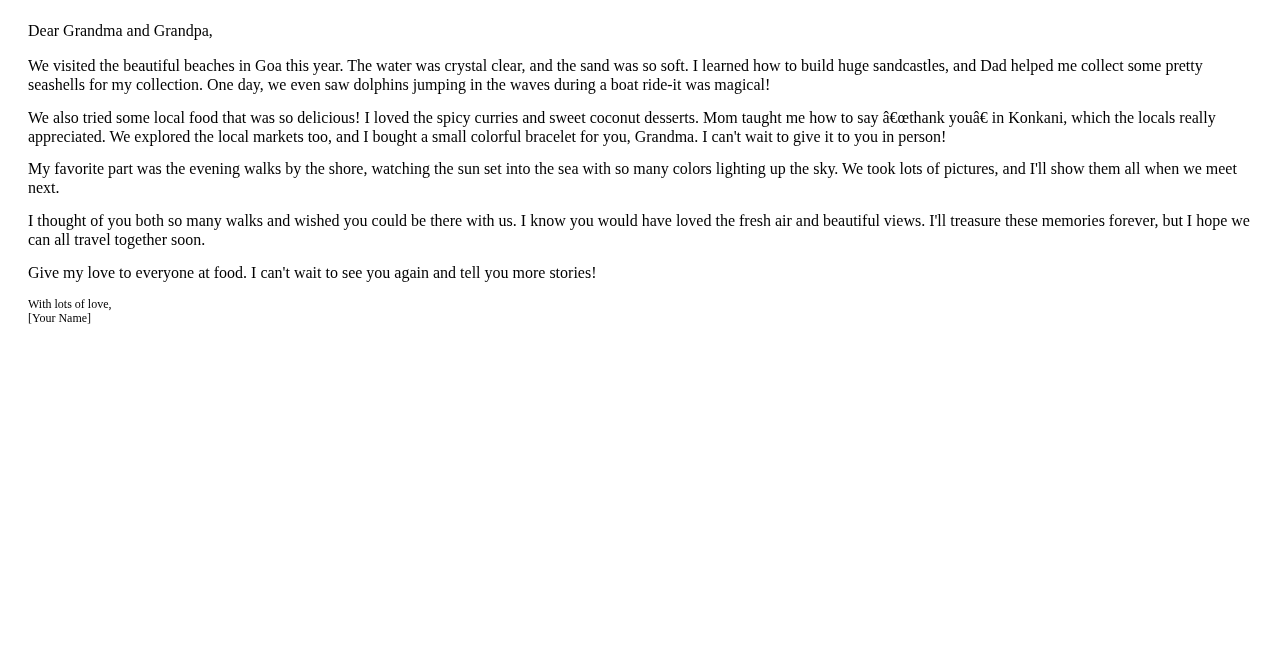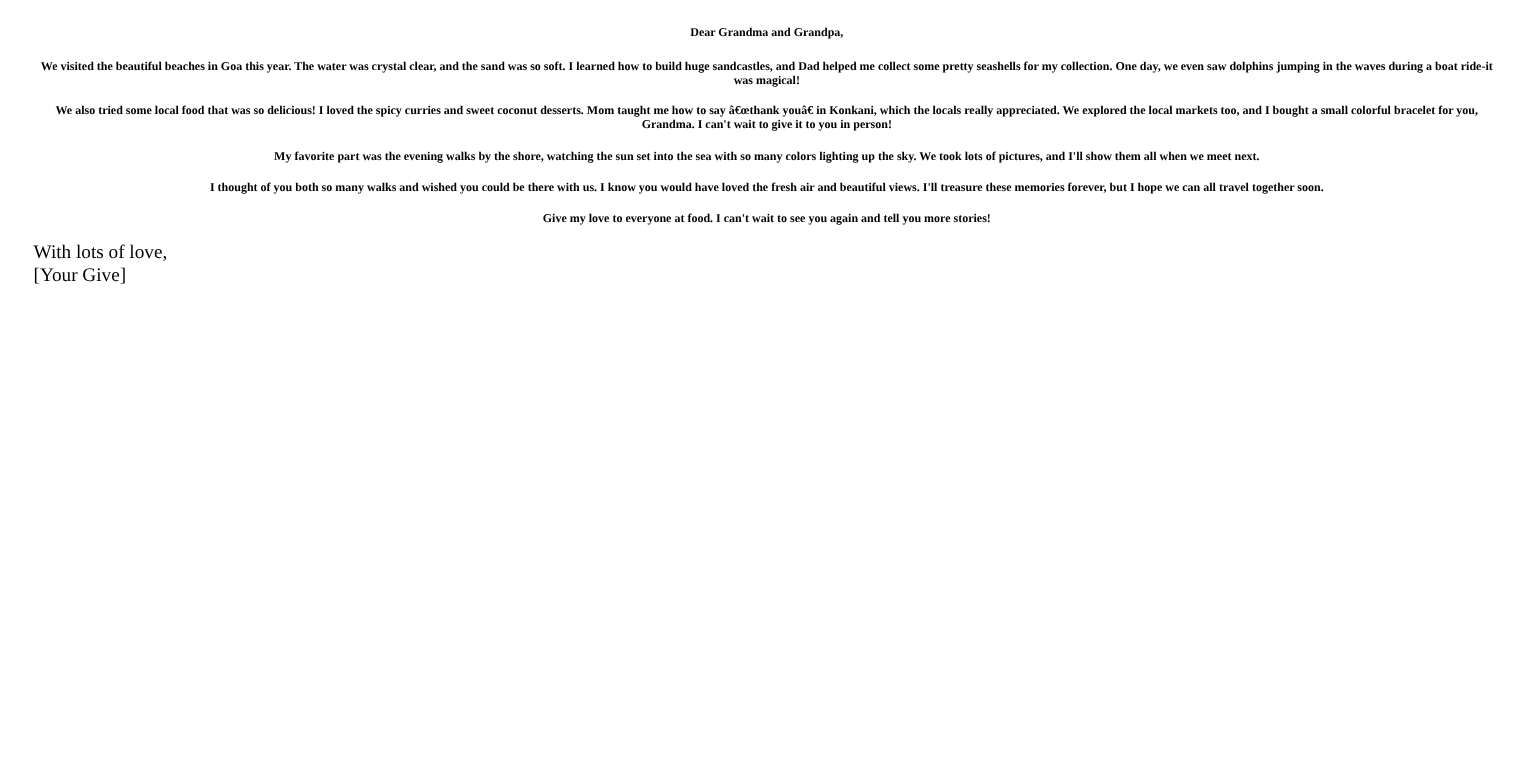--- a/index.html
+++ b/index.html
@@ -13,33 +13,32 @@
     overflow: hidden;
     font-family: "Liberation Serif", "DejaVu Serif", serif;
     color: #000000;
   }
   .page {
     padding: 22px 28px 0 28px;
     box-sizing: border-box;
     width: 1278px;
   }
   .para {
-    font-size: 10px;
+    font-size: 16px;
     line-height: 1.18;
     margin: 0 0 14px 0;
     max-width: 1222px;
-    text-align: center;
+    text-align: left;
     white-space: normal;
-    font-weight: bold;
   }
   .para.salutation {
     margin-bottom: 16px;
   }
   .signoff {
-    font-size: 16px;
+    font-size: 12px;
     line-height: 1.18;
     margin: 0;
   }
   .signoff .line {
     display: block;
   }
 </style>
 </head>
 <body>
 
@@ -53,16 +52,16 @@
   <p class="para">We also tried some local food that was so delicious! I loved the spicy curries and sweet coconut desserts. Mom taught me how to say â€œthank youâ€ in Konkani, which the locals really appreciated. We explored the local markets too, and I bought a small colorful bracelet for you, Grandma. I can't wait to give it to you in person!</p>
 
   <p class="para">My favorite part was the evening walks by the shore, watching the sun set into the sea with so many colors lighting up the sky. We took lots of pictures, and I'll show them all when we meet next.</p>
 
   <p class="para">I thought of you both so many walks and wished you could be there with us. I know you would have loved the fresh air and beautiful views. I'll treasure these memories forever, but I hope we can all travel together soon.</p>
 
   <p class="para">Give my love to everyone at food. I can't wait to see you again and tell you more stories!</p>
 
   <div class="signoff">
     <span class="line">With lots of love,</span>
-    <span class="line">[Your Give]</span>
+    <span class="line">[Your Name]</span>
   </div>
 
 </div>
 
 </body></html>

